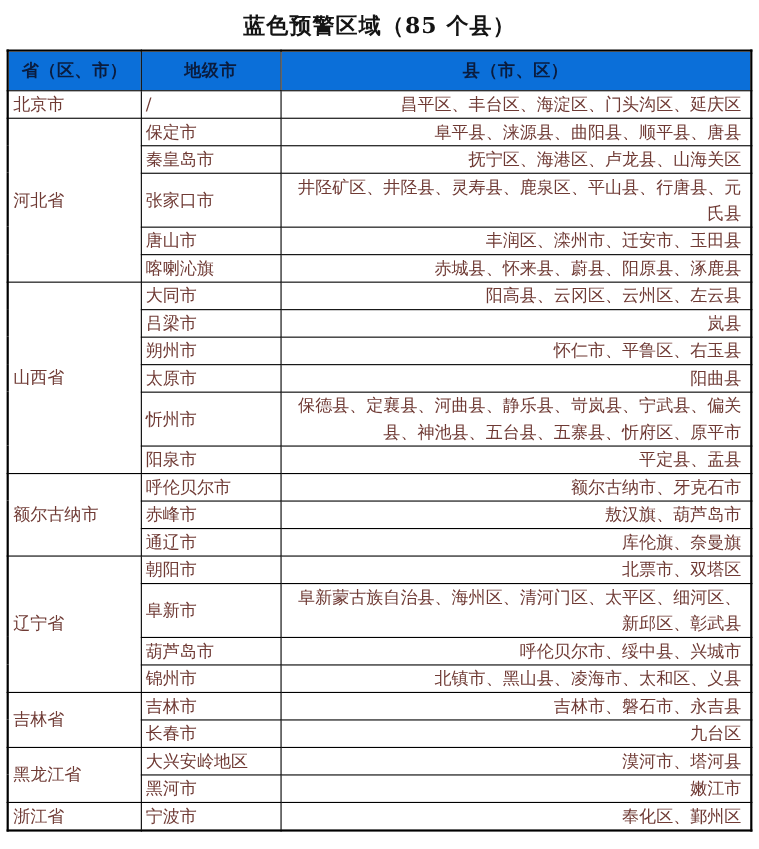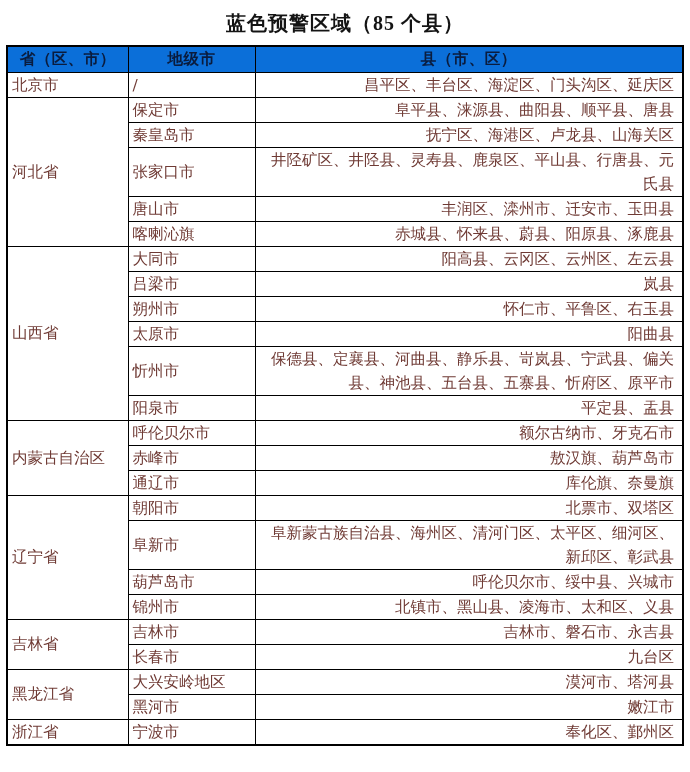--- a/index.html
+++ b/index.html
@@ -19,21 +19,20 @@
     overflow: hidden;
   }
   .page { width: 690px; height: 772px; padding-top: 8px; }
   .title {
     text-align: center;
     font-weight: bold;
     font-size: 20px;
     color: var(--title-text);
     letter-spacing: 1px;
     margin: 2px 0 8px 0;
-    font-family: Liberation Serif, serif;
   }
   table.warning-table {
     border-collapse: collapse;
     table-layout: fixed;
     width: 676px;
     margin: 0 auto;
     border: 2px solid var(--border-color);
   }
   col.col-province { width: 121px; }
   col.col-city     { width: 127px; }
@@ -44,21 +43,21 @@
     line-height: 24px;
     padding: 0 4px;
     vertical-align: middle;
     overflow: hidden;
   }
   th {
     background: var(--header-bg);
     color: var(--header-text);
     font-weight: bold;
     text-align: center;
-    height: 26px;
+    height: 36px;
     letter-spacing: 0.5px;
   }
   td { color: var(--body-text); height: 25px; }
   td.cell-province, td.cell-city { }
   td.cell-county { text-align: right; padding: 0 8px; }
 </style>
 </head>
 <body>
 
 <div class="page">
@@ -123,21 +122,21 @@
         </tr>
         <tr>
           <td class="cell-city">忻州市</td>
           <td class="cell-county">保德县、定襄县、河曲县、静乐县、岢岚县、宁武县、偏关县、神池县、五台县、五寨县、忻府区、原平市</td>
         </tr>
         <tr>
           <td class="cell-city">阳泉市</td>
           <td class="cell-county">平定县、盂县</td>
         </tr>
         <tr>
-          <td class="cell-province" rowspan="3">内蒙古自治区</td>
+          <td class="cell-province" rowspan="3">额尔古纳市</td>
           <td class="cell-city">呼伦贝尔市</td>
           <td class="cell-county">额尔古纳市、牙克石市</td>
         </tr>
         <tr>
           <td class="cell-city">赤峰市</td>
           <td class="cell-county">敖汉旗、葫芦岛市</td>
         </tr>
         <tr>
           <td class="cell-city">通辽市</td>
           <td class="cell-county">库伦旗、奈曼旗</td>

